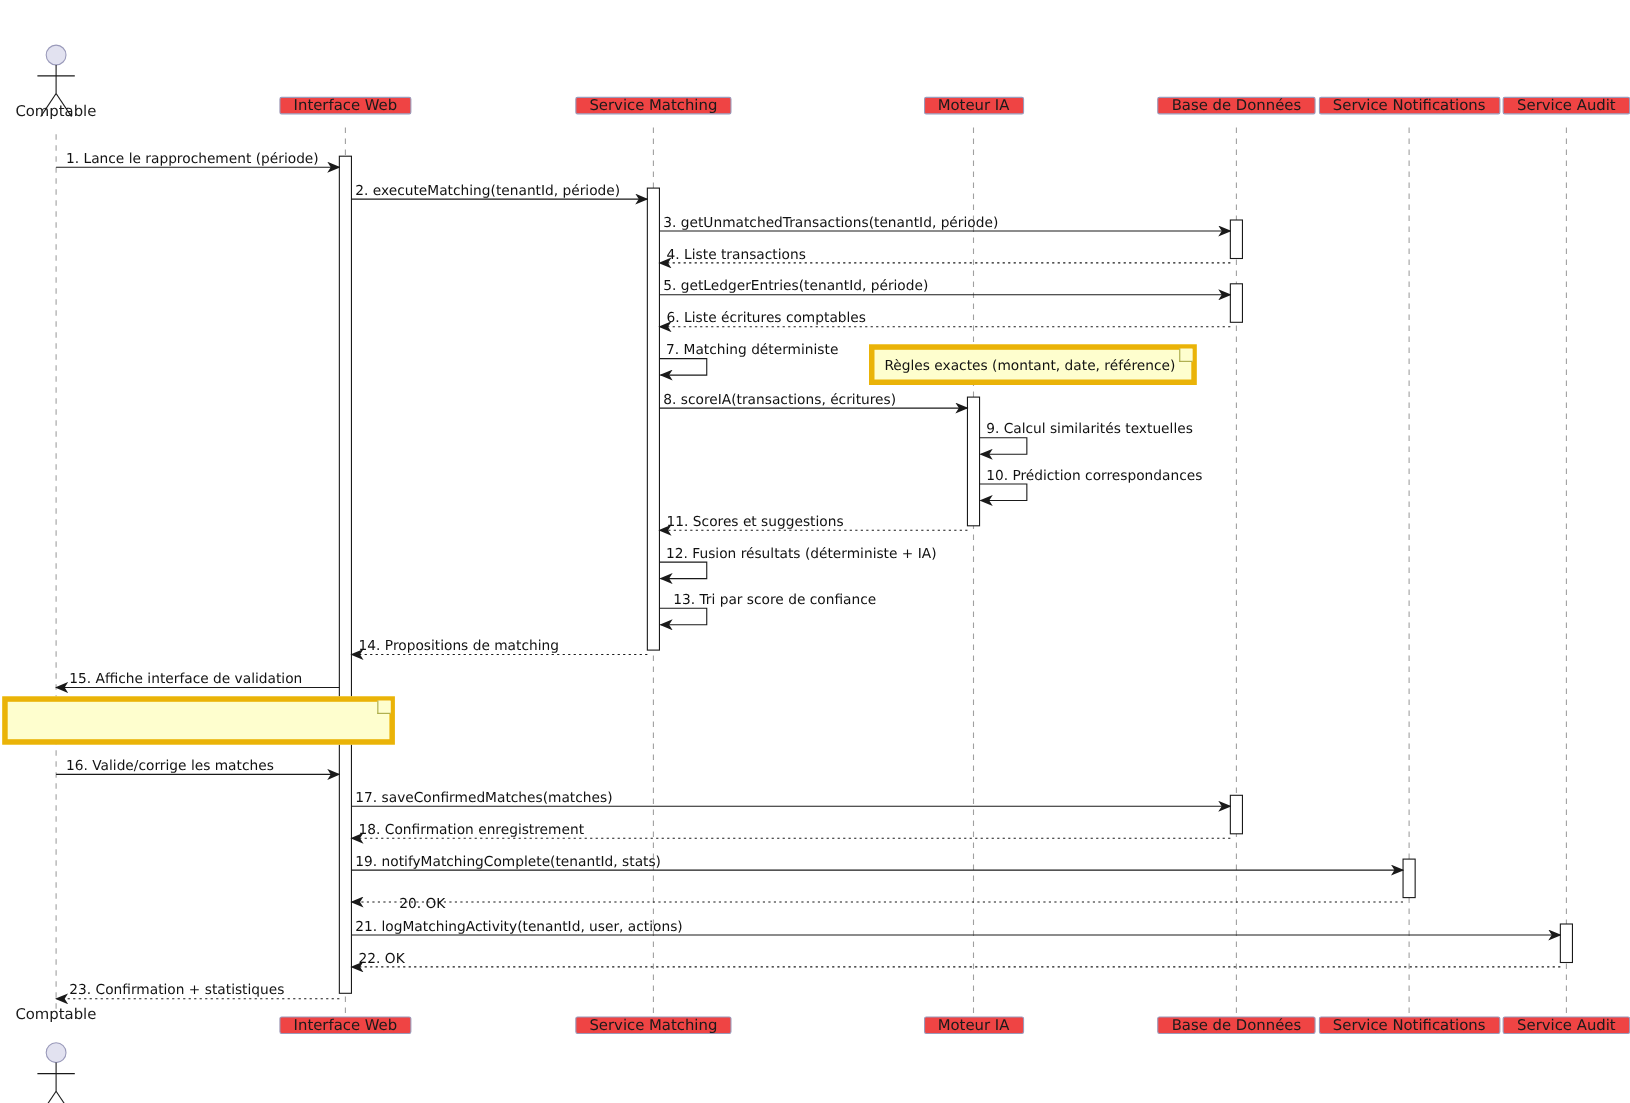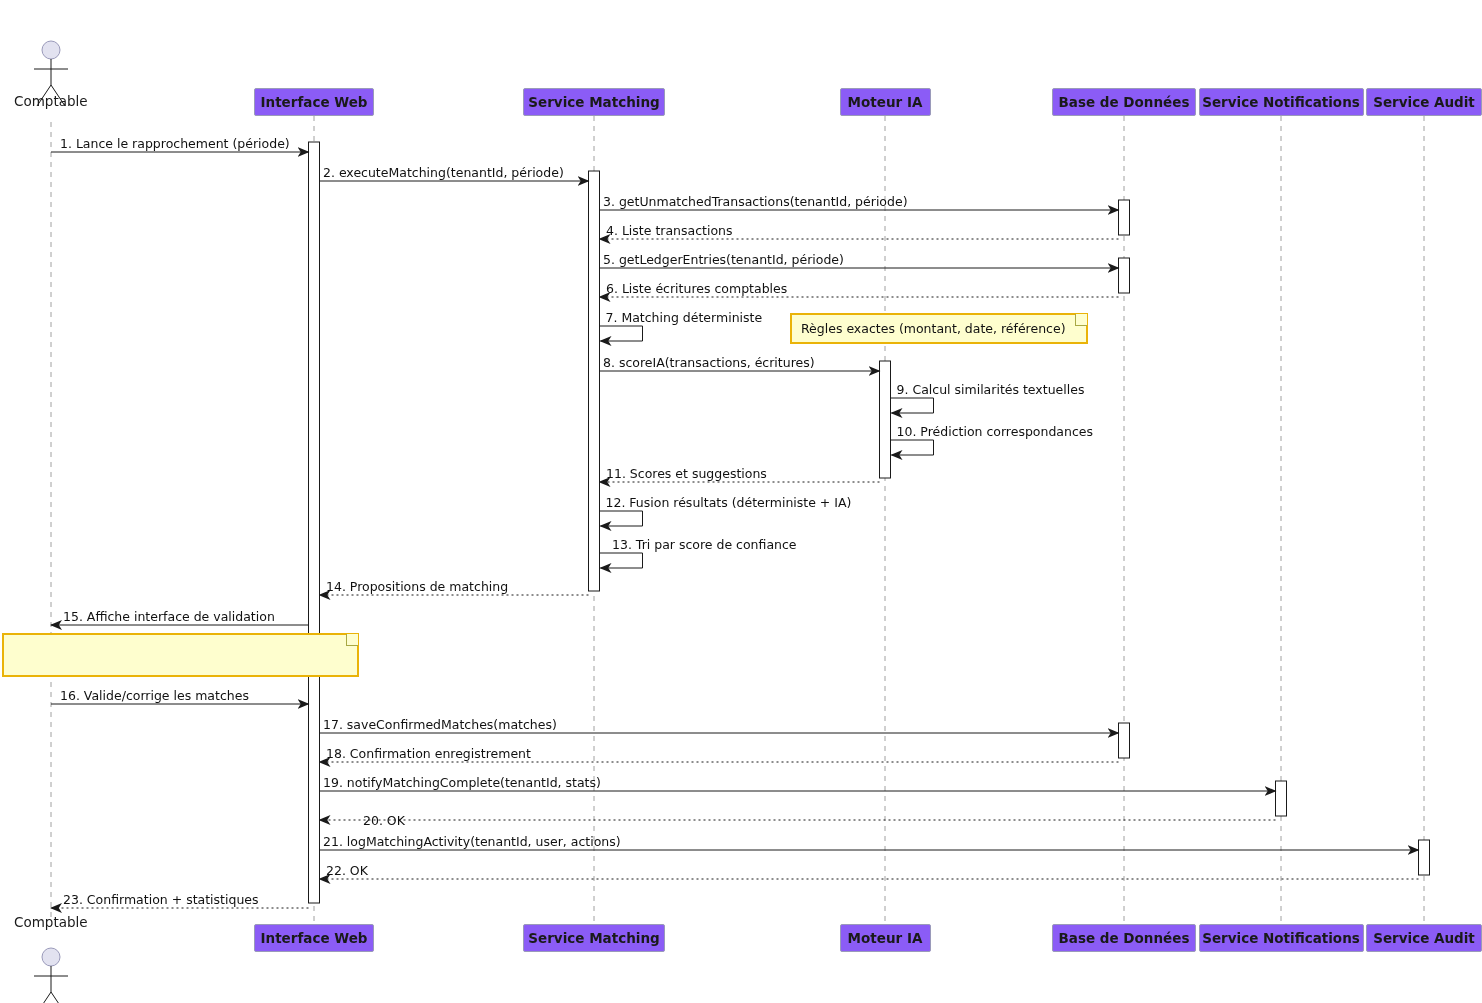--- a/index.html
+++ b/index.html
@@ -12,38 +12,38 @@
   #svg{position:absolute;left:0;top:0;}
 
   .diagram-title{
     position:absolute;top:14px;left:0;width:1482px;text-align:center;
     font-size:13.5px;font-weight:bold;color:#000;letter-spacing:.1px;
   }
 
   
   .participant{
     position:absolute;box-sizing:border-box;
-    background:#8b5cf6;border:1px solid #9A9ABA;border-radius:2px;
+    background:#ef4444;border:1px solid #9A9ABA;border-radius:2px;
     display:flex;align-items:center;justify-content:center;
-    font-size:13.5px;color:#1a1a1a;white-space:nowrap;height:28px;font-weight:bold;
+    font-size:13.5px;color:#1a1a1a;white-space:nowrap;height:16px;
   }
   .actor-label{
     position:absolute;font-size:13.5px;color:#1a1a1a;white-space:nowrap;
   }
 
   
   .msg{
     position:absolute;font-size:12.5px;color:#111;white-space:nowrap;
     line-height:14px;
   }
 
   
   .note{
     position:absolute;box-sizing:border-box;
-    background:#FEFECE;border:2px solid #eab308;
+    background:#FEFECE;border:5px solid #eab308;
     font-size:12.5px;color:#111;line-height:17px;
     padding:5px 9px 5px 9px;white-space:pre;
   }
   .note .fold{
     position:absolute;right:-1px;top:-1px;width:11px;height:11px;
     background:#FEFECE;
     border-left:1px solid #A8A844;border-bottom:1px solid #A8A844;
   }
   .note .fold2{
     position:absolute;right:-1px;top:-1px;width:0;height:0;

